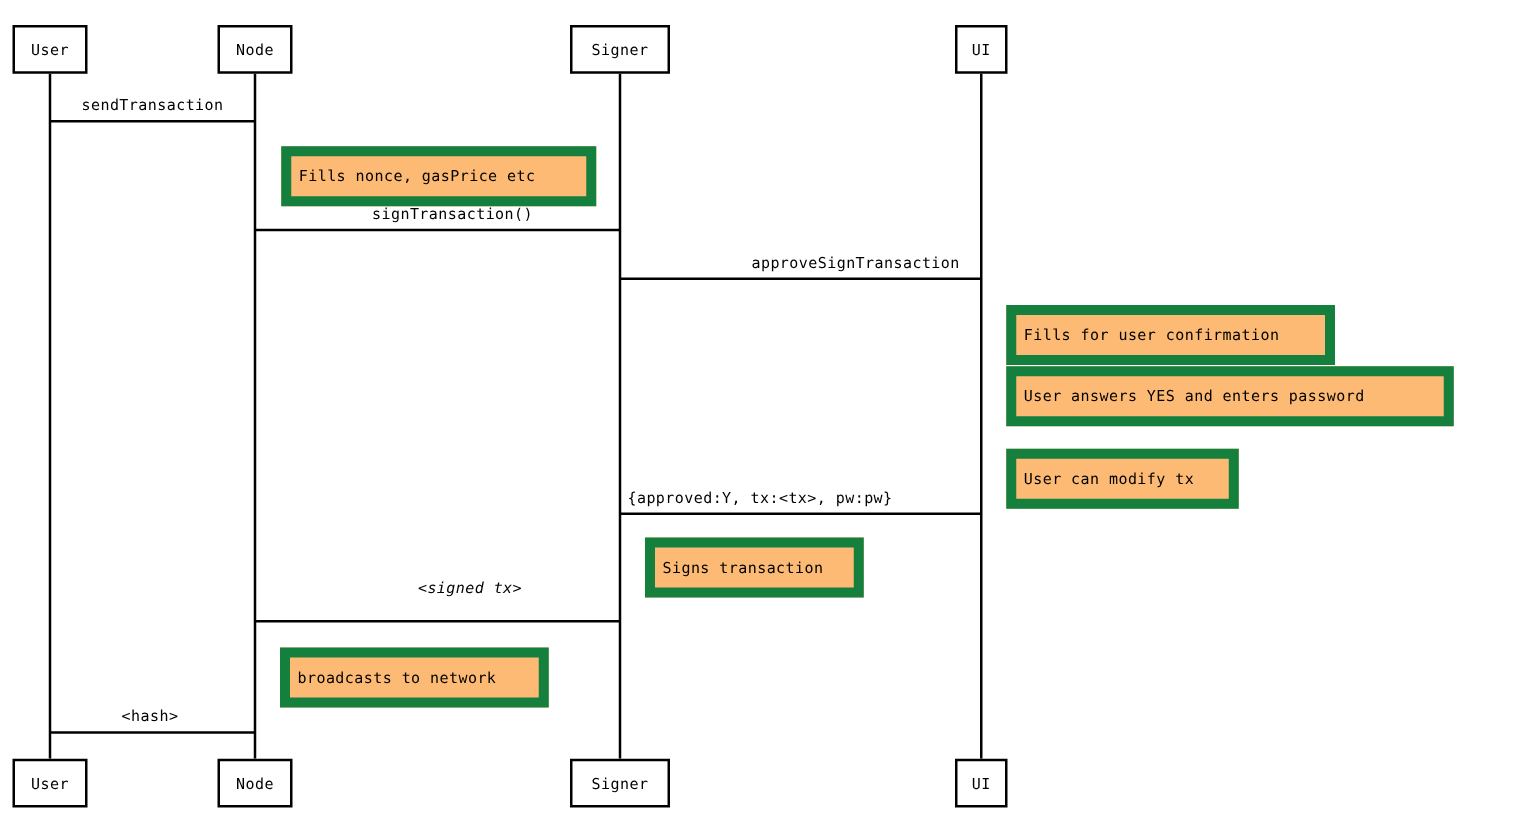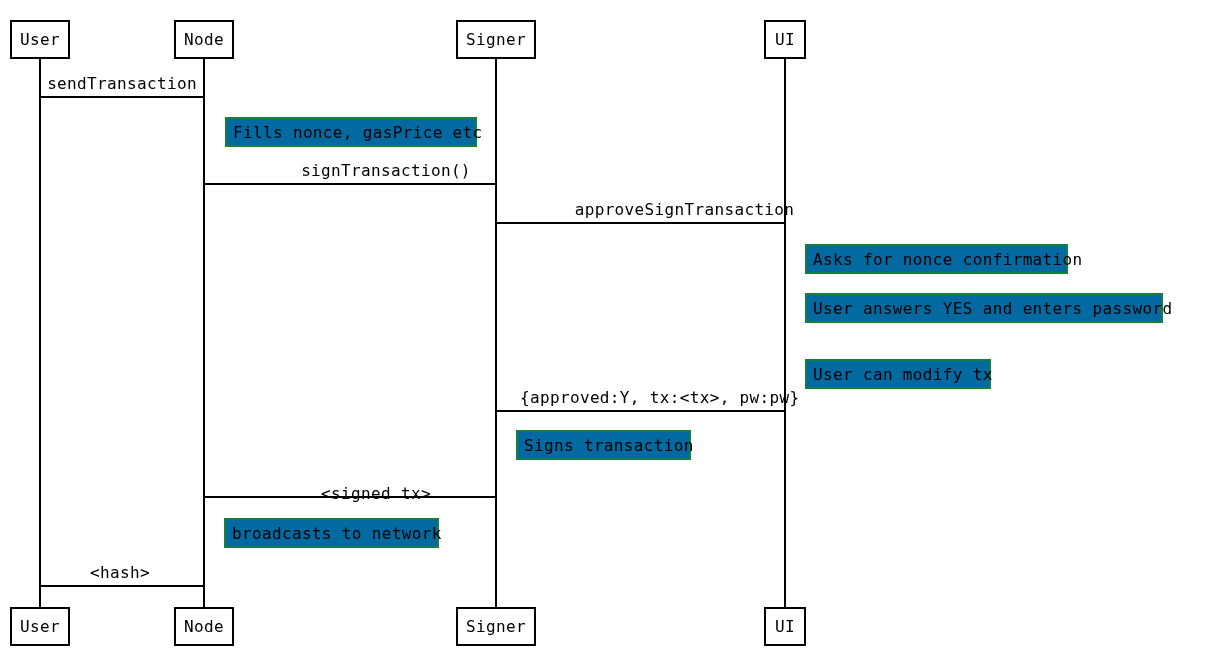--- a/index.html
+++ b/index.html
@@ -7,21 +7,21 @@
     padding: 0;
     background: #ffffff;
   }
   .diagram {
     position: relative;
     width: 1232px;
     height: 666px;
     background: #ffffff;
     color: #000000;
     font-family: "DejaVu Sans Mono", "Liberation Mono", monospace;
-    font-size: 16px;
+    font-size: 12px;
     letter-spacing: 0.35px;
     overflow: hidden;
   }
   .actor {
     position: absolute;
     height: 39px;
     border: 2px solid #000000;
     box-sizing: border-box;
     background: #ffffff;
     display: flex;
@@ -43,24 +43,24 @@
   }
   .msg-label {
     position: absolute;
     height: 20px;
     line-height: 20px;
     text-align: center;
     white-space: nowrap;
   }
   .note {
     position: absolute;
-    height: 30px;
-    border: 2px solid #15803d;
+    height: 48px;
+    border: 8px solid #15803d;
     box-sizing: border-box;
-    background: #0369a1;
+    background: #fdba74;
     display: flex;
     align-items: center;
     padding-left: 6px;
     white-space: nowrap;
     overflow: visible;
   }
 </style>
 </head>
 <body>
 
@@ -74,36 +74,36 @@
   <div class="lifeline" style="left:39px;"></div>
   <div class="lifeline" style="left:203px;"></div>
   <div class="lifeline" style="left:495px;"></div>
   <div class="lifeline" style="left:784px;"></div>
 
   <div class="msg-label" style="left:40px; top:74px; width:164px;">sendTransaction</div>
   <div class="msg-line" style="left:40px; top:96px; width:164px;"></div>
 
   <div class="note" style="left:225px; top:117px; width:252px;">Fills nonce, gasPrice etc</div>
 
-  <div class="msg-label" style="left:204px; top:161px; width:316px;margin-left:24px;">signTransaction()</div>
+  <div class="msg-label" style="left:204px; top:161px; width:316px;">signTransaction()</div>
   <div class="msg-line" style="left:204px; top:183px; width:292px;"></div>
 
   <div class="msg-label" style="left:496px; top:200px; width:289px;padding-left:44px;">approveSignTransaction</div>
   <div class="msg-line" style="left:496px; top:222px; width:289px;"></div>
 
-  <div class="note" style="left:805px; top:244px; width:263px;">Asks for nonce confirmation</div>
+  <div class="note" style="left:805px; top:244px; width:263px;">Fills for user confirmation</div>
   <div class="note" style="left:805px; top:293px; width:358px;">User answers YES and enters password</div>
   <div class="note" style="left:805px; top:342px; width:186px;margin-top:17px;">User can modify tx</div>
 
-  <div class="msg-label" style="left:520px; top:388px; width:232px;">{approved:Y, tx:&lt;tx&gt;, pw:pw}</div>
+  <div class="msg-label" style="left:492px; top:388px; width:232px;">{approved:Y, tx:&lt;tx&gt;, pw:pw}</div>
   <div class="msg-line" style="left:496px; top:410px; width:289px;"></div>
 
   <div class="note" style="left:516px; top:430px; width:175px;">Signs transaction</div>
 
-  <div class="msg-label" style="left:204px; top:484px; width:344px;">&lt;signed tx&gt;</div>
+  <div class="msg-label" style="left:204px; top:460px; width:344px;font-style:italic;">&lt;signed tx&gt;</div>
   <div class="msg-line" style="left:204px; top:496px; width:292px;"></div>
 
   <div class="note" style="left:224px; top:518px; width:215px;">broadcasts to network</div>
 
   <div class="msg-label" style="left:40px; top:563px; width:160px;">&lt;hash&gt;</div>
   <div class="msg-line" style="left:40px; top:585px; width:164px;"></div>
 
   <div class="actor" style="left:10px;  top:607px; width:60px;">User</div>
   <div class="actor" style="left:174px; top:607px; width:60px;">Node</div>
   <div class="actor" style="left:456px; top:607px; width:80px;">Signer</div>

